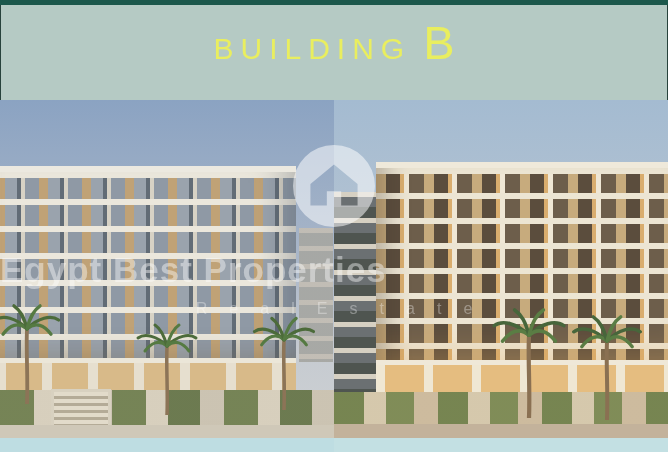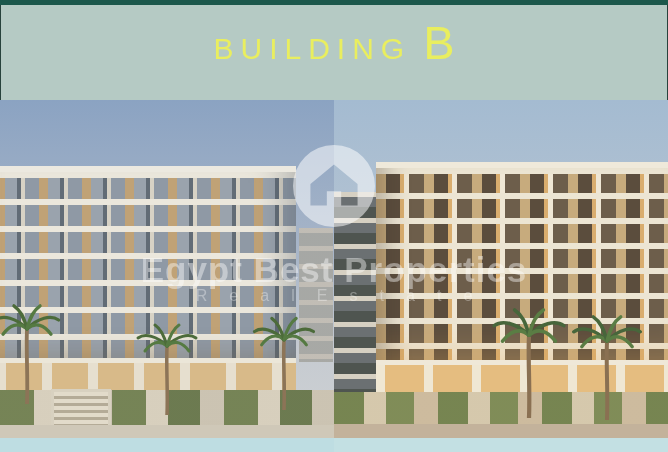--- a/index.html
+++ b/index.html
@@ -54,23 +54,23 @@
   .right .landscape{left:0;top:292px;width:334px;height:34px;background-color:#cbb99e;
     background-image:repeating-linear-gradient(90deg,rgba(114,130,77,.95) 0 30px,rgba(214,201,173,.95) 30px 52px,rgba(124,138,84,.95) 52px 80px,rgba(205,187,158,.95) 80px 104px);}
   .right .pavement{left:0;top:324px;width:334px;height:14px;background:#c3b29b;}
   .right .water{left:0;top:338px;width:334px;height:14px;background:#c3e0e3;}
 
   .palm{position:absolute;}
   .palm svg{display:block;}
   
   .watermark{position:absolute;inset:0;pointer-events:none;}
   .wm-logo{position:absolute;left:293px;top:145px;width:82px;height:82px;}
-  .wm-brand{position:absolute;top:250px;left:0;width:100%;text-align:center;
+  .wm-brand{position:absolute;top:250px;left:0;width:100%;
     font-size:35px;font-weight:bold;color:rgba(255,255,255,.42);letter-spacing:1px;}
-  .wm-tag{position:absolute;top:287px;left:0;width:100%;text-align:center;
+  .wm-tag{position:absolute;top:300px;left:0;width:100%;text-align:center;
     font-size:16px;color:rgba(255,255,255,.34);letter-spacing:.55em;text-indent:.55em;text-transform:none;}
 </style>
 </head>
 <body>
 
 <div class="slide">
 
   <div class="top-bar"></div>
 
   <div class="header">

